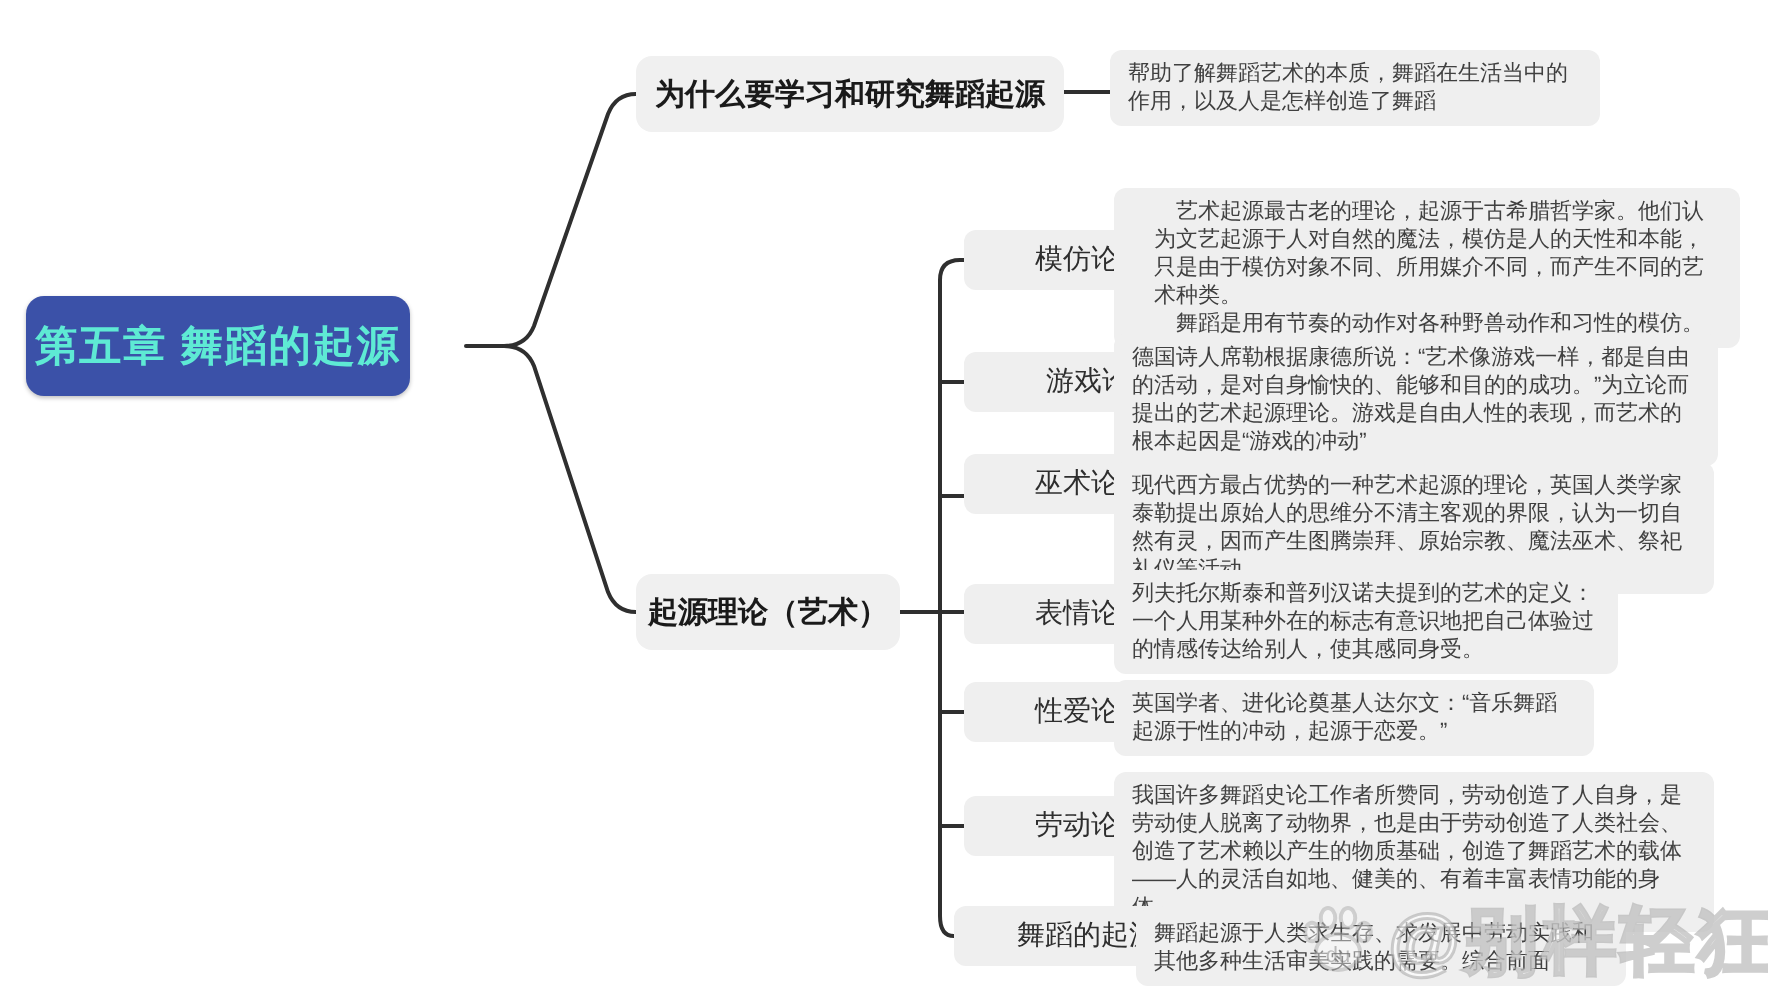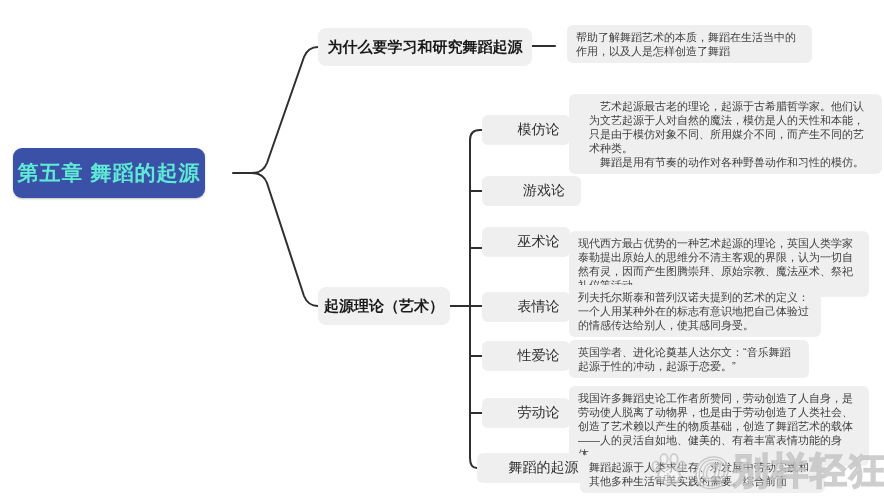--- a/index.html
+++ b/index.html
@@ -25,21 +25,21 @@
   .t0{left:482px;top:115px;width:63px;}
   .t1{left:482px;top:176px;width:74px;}
   .t2{left:482px;top:227px;width:63px;}
   .t3{left:482px;top:292px;width:63px;}
   .t4{left:482px;top:341px;width:63px;}
   .t5{left:482px;top:398px;width:63px;}
   .t6{left:477px;top:453px;width:83px;}
 
   .detail{position:absolute;background:#efefef;border-radius:6px;color:#404040;
           font-size:11px;line-height:14px;padding:5px 9px;white-space:pre-line;
-          letter-spacing:0;margin-left:12px;}
+          letter-spacing:0;}
   .d-why{left:555px;top:25px;width:227px;}
   .d0{left:557px;top:94px;width:284px;padding-left:20px;}
   .d1{left:557px;top:167px;width:284px;}
   .d2{left:557px;top:231px;width:282px;}
   .d3{left:557px;top:285px;width:234px;}
   .d4{left:557px;top:340px;width:222px;}
   .d5{left:557px;top:386px;width:282px;}
   .d6{left:568px;top:455px;width:227px;}
 
   .watermark{position:absolute;left:648px;top:446px;display:flex;align-items:center;
@@ -80,20 +80,21 @@
   <div class="branch-node b-why">为什么要学习和研究舞蹈起源</div>
   <div class="detail d-why">帮助了解舞蹈艺术的本质，舞蹈在生活当中的作用，以及人是怎样创造了舞蹈</div>
 
   <div class="branch-node b-origin">起源理论（艺术）</div>
 
   <div class="theory-label t0">模仿论</div>
   <div class="detail d0">　艺术起源最古老的理论，起源于古希腊哲学家。他们认为文艺起源于人对自然的魔法，模仿是人的天性和本能，只是由于模仿对象不同、所用媒介不同，而产生不同的艺术种类。
 　舞蹈是用有节奏的动作对各种野兽动作和习性的模仿。</div>
 
   <div class="theory-label t1">游戏论</div>
+  <div class="detail d1">德国诗人席勒根据康德所说：“艺术像游戏一样，都是自由的活动，是对自身愉快的、能够和目的的成功。”为立论而提出的艺术起源理论。游戏是自由人性的表现，而艺术的根本起因是“游戏的冲动”</div>
 
   <div class="theory-label t2">巫术论</div>
   <div class="detail d2">现代西方最占优势的一种艺术起源的理论，英国人类学家泰勒提出原始人的思维分不清主客观的界限，认为一切自然有灵，因而产生图腾崇拜、原始宗教、魔法巫术、祭祀礼仪等活动。</div>
 
   <div class="theory-label t3">表情论</div>
   <div class="detail d3">列夫托尔斯泰和普列汉诺夫提到的艺术的定义：一个人用某种外在的标志有意识地把自己体验过的情感传达给别人，使其感同身受。</div>
 
   <div class="theory-label t4">性爱论</div>
   <div class="detail d4">英国学者、进化论奠基人达尔文：“音乐舞蹈起源于性的冲动，起源于恋爱。”</div>
 

